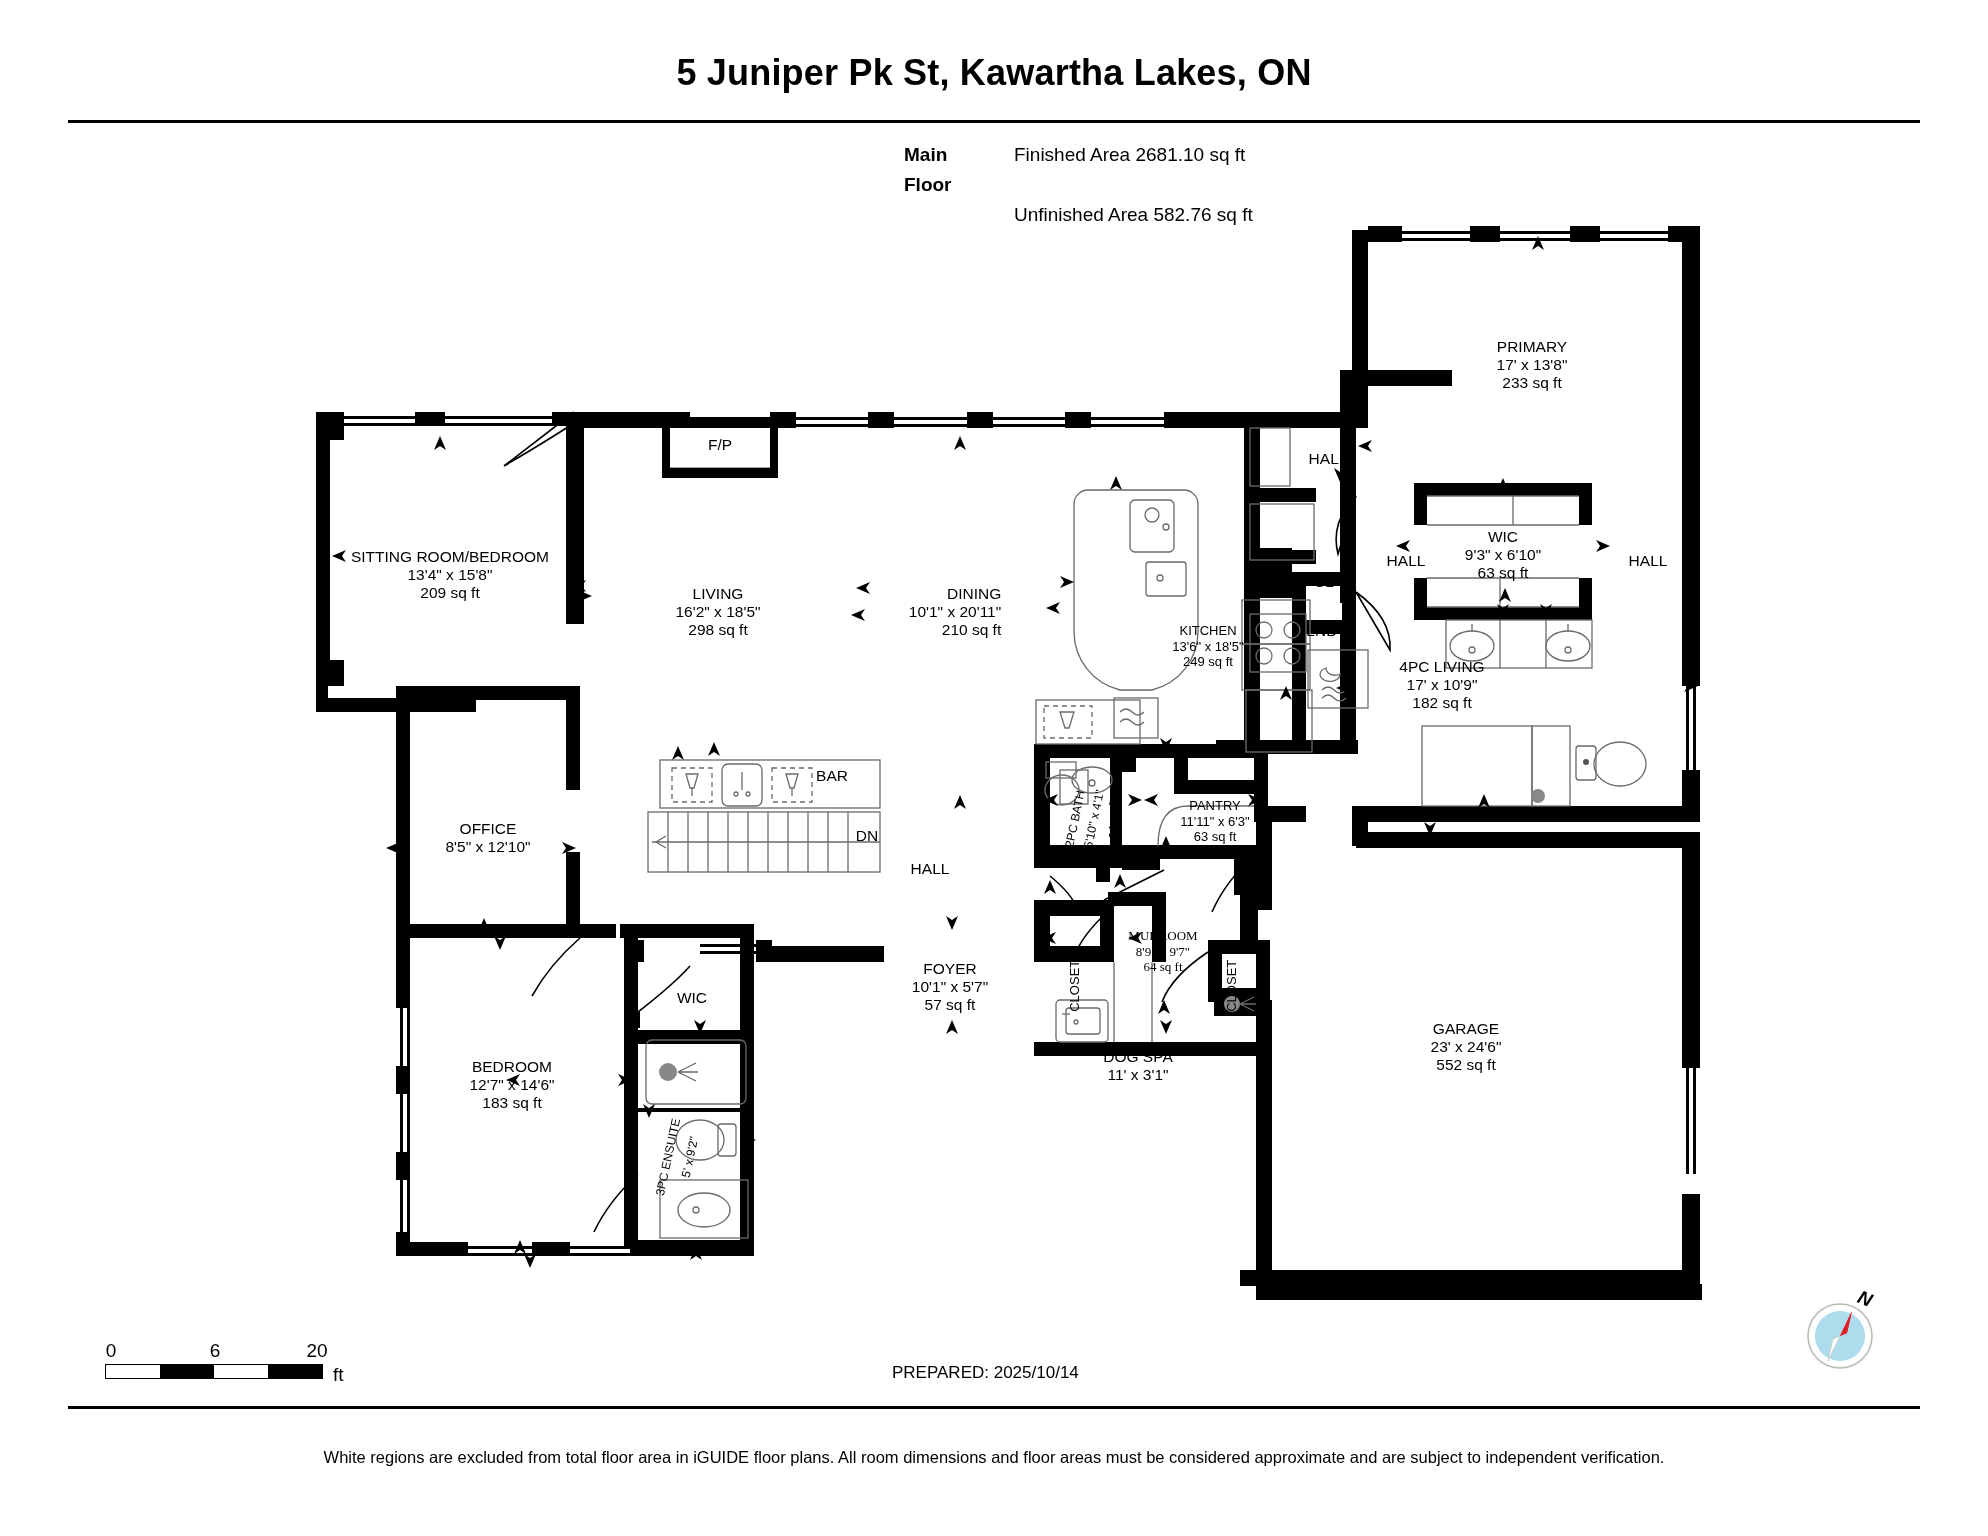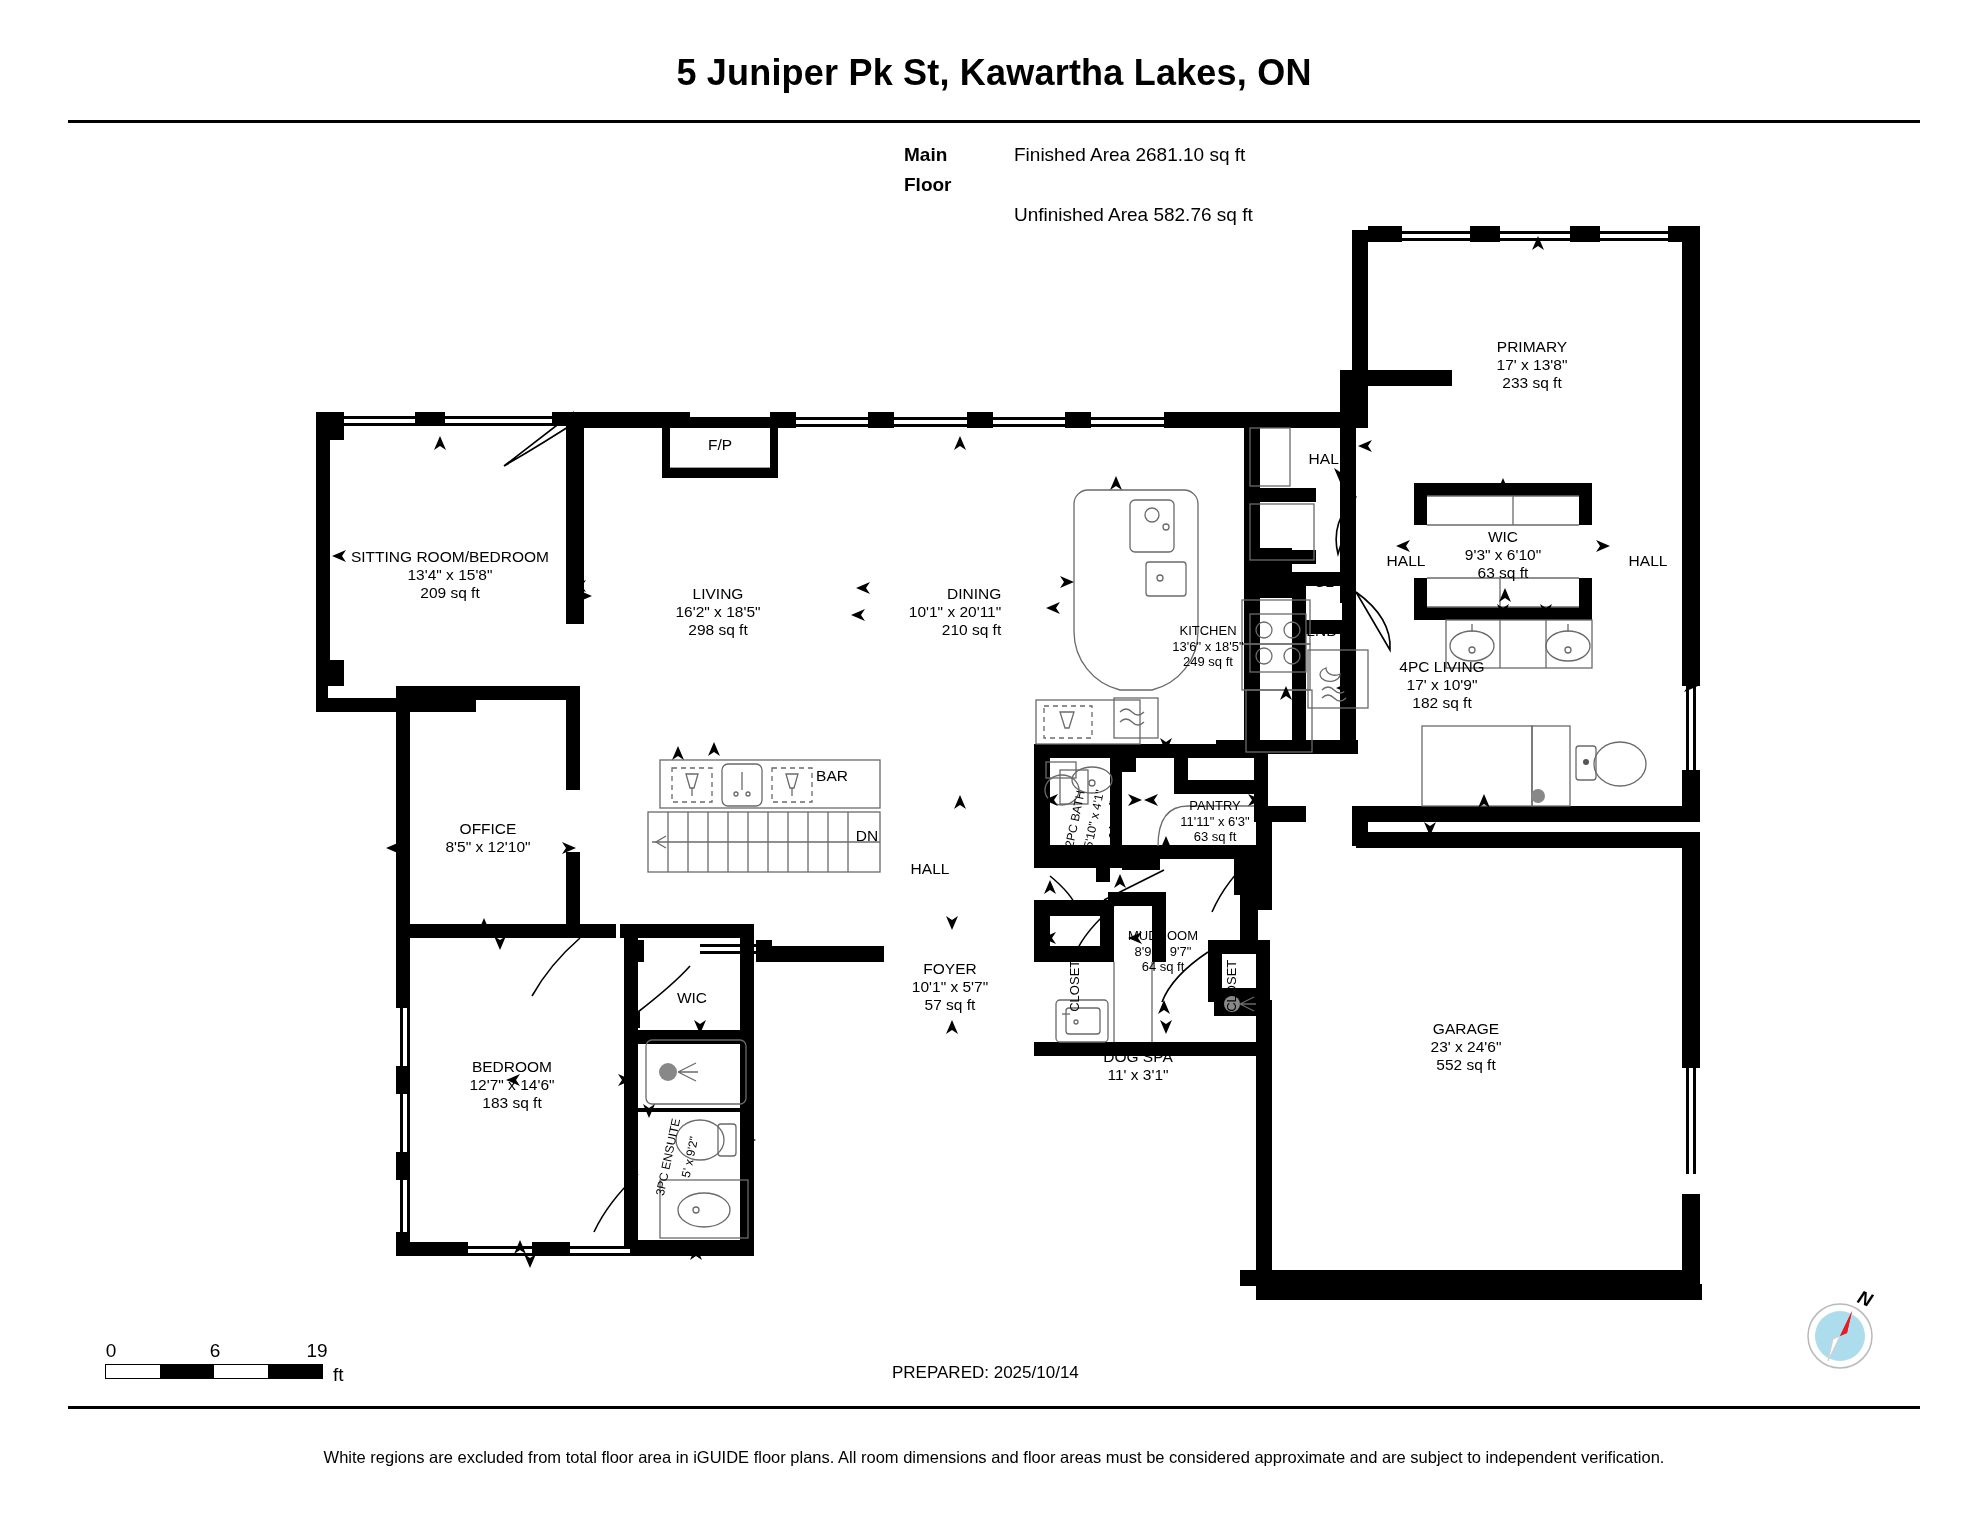--- a/index.html
+++ b/index.html
@@ -563,21 +563,21 @@
   <div class="lb tiny rot82" style="left:690px;top:1150px;width:130px;">
     <span>5' x 9'2"</span>
   </div>
 
   <div class="lb" style="left:950px;top:960px;">
     <div class="nm">FOYER</div>
     <div class="dm">10'1" x 5'7"</div>
     <div class="sq">57 sq ft</div>
   </div>
 
-  <div class="lb sm" style="left:1163px;top:928px;">
+  <div class="lb sm" style="left:1163px;top:928px;font-family:Liberation Serif, serif;">
     <div class="nm">MUDROOM</div>
     <div class="dm">8'9" x 9'7"</div>
     <div class="sq">64 sq ft</div>
   </div>
 
   <div class="lb" style="left:1138px;top:1048px;">
     <div class="nm">DOG SPA</div>
     <div class="dm">11' x 3'1"</div>
   </div>
 
@@ -600,21 +600,21 @@
 
   <div class="lb sm rot" style="left:1075px;top:978px;width:120px;">CLOSET</div>
   <div class="lb sm rot" style="left:1232px;top:978px;width:120px;">CLOSET</div>
 
   <div class="rule-bot"></div>
 
   <div class="scale">
     <div class="nums">
       <span style="left:6px;">0</span>
       <span style="left:110px;">6</span>
-      <span style="left:212px;">19</span>
+      <span style="left:212px;">20</span>
     </div>
     <div class="bar">
       <i></i>
       <i class="on"></i>
       <i></i>
       <i class="on"></i>
     </div>
     <div class="ft">ft</div>
   </div>
 

